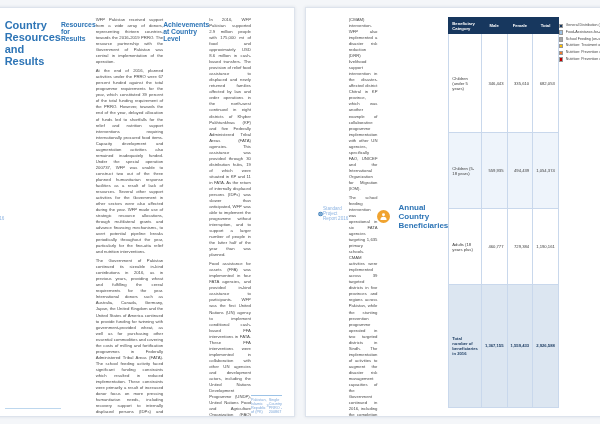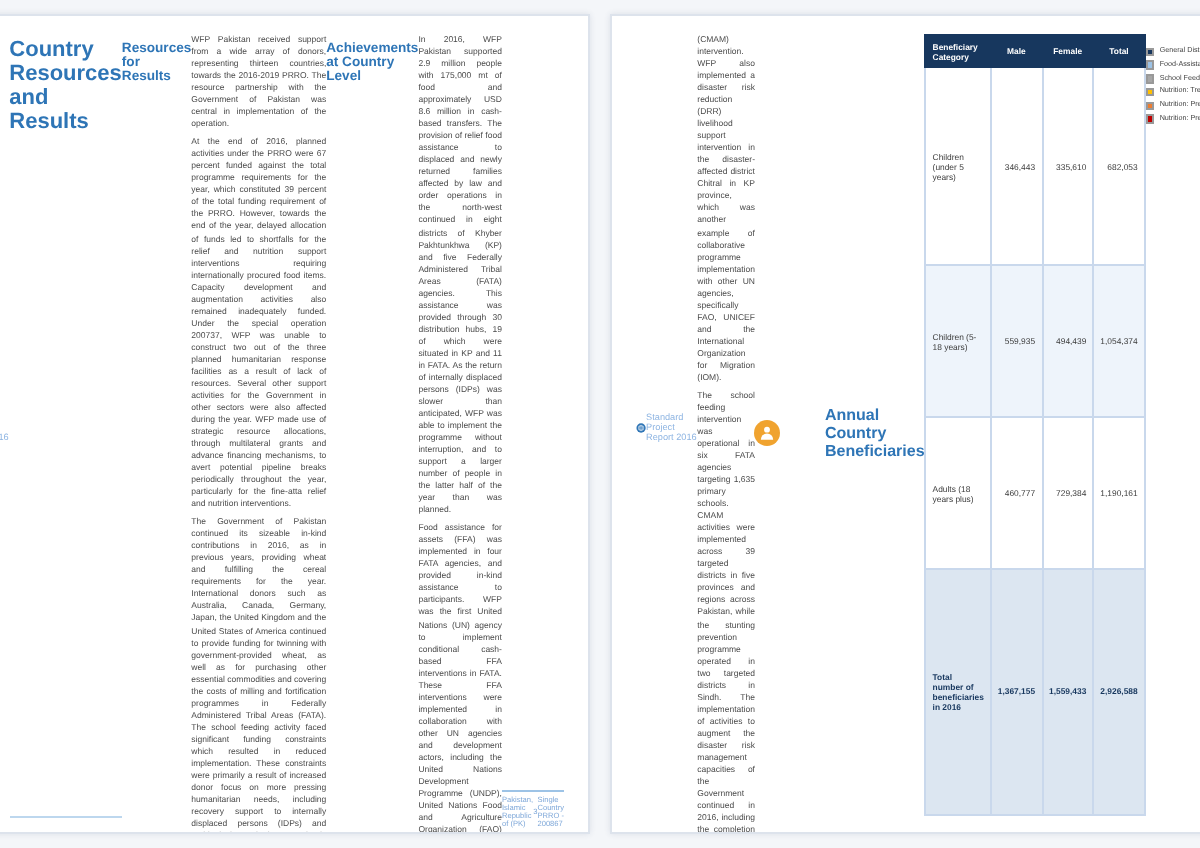--- a/index.html
+++ b/index.html
@@ -27,21 +27,21 @@
   .para-list p {
     font-size:4.25px; line-height:1.42; color:#4a4a4a;
     text-align:justify; margin:0 0 3px;
   }
   .page-footer {
     margin-top:auto; border-top:1px solid #9dc3e6; padding-top:2px;
     display:flex; justify-content:space-between; align-items:center;
     font-size:3.8px; color:#7fa8d9;
   }
   
-  .benef-heading-row { display:flex; align-items:center; gap:22px; margin:6px 0 5px; }
+  .benef-heading-row { display:flex; align-items:center; gap:8px; margin:6px 0 5px; }
   .icon-circle {
     width:13px; height:13px; border-radius:50%; background:#f0a32f;
     display:flex; align-items:center; justify-content:center; flex:0 0 auto;
   }
   .benef-title { color:#2e75b6; font-size:8px; font-weight:bold; }
   table.benef { width:100%; border-collapse:collapse; font-size:4.2px; margin-bottom:6px; }
   table.benef th {
     background:#17375e; color:#fff; font-weight:bold;
     padding:2.5px 3px; text-align:center; border:0.5px solid #17375e;
   }

